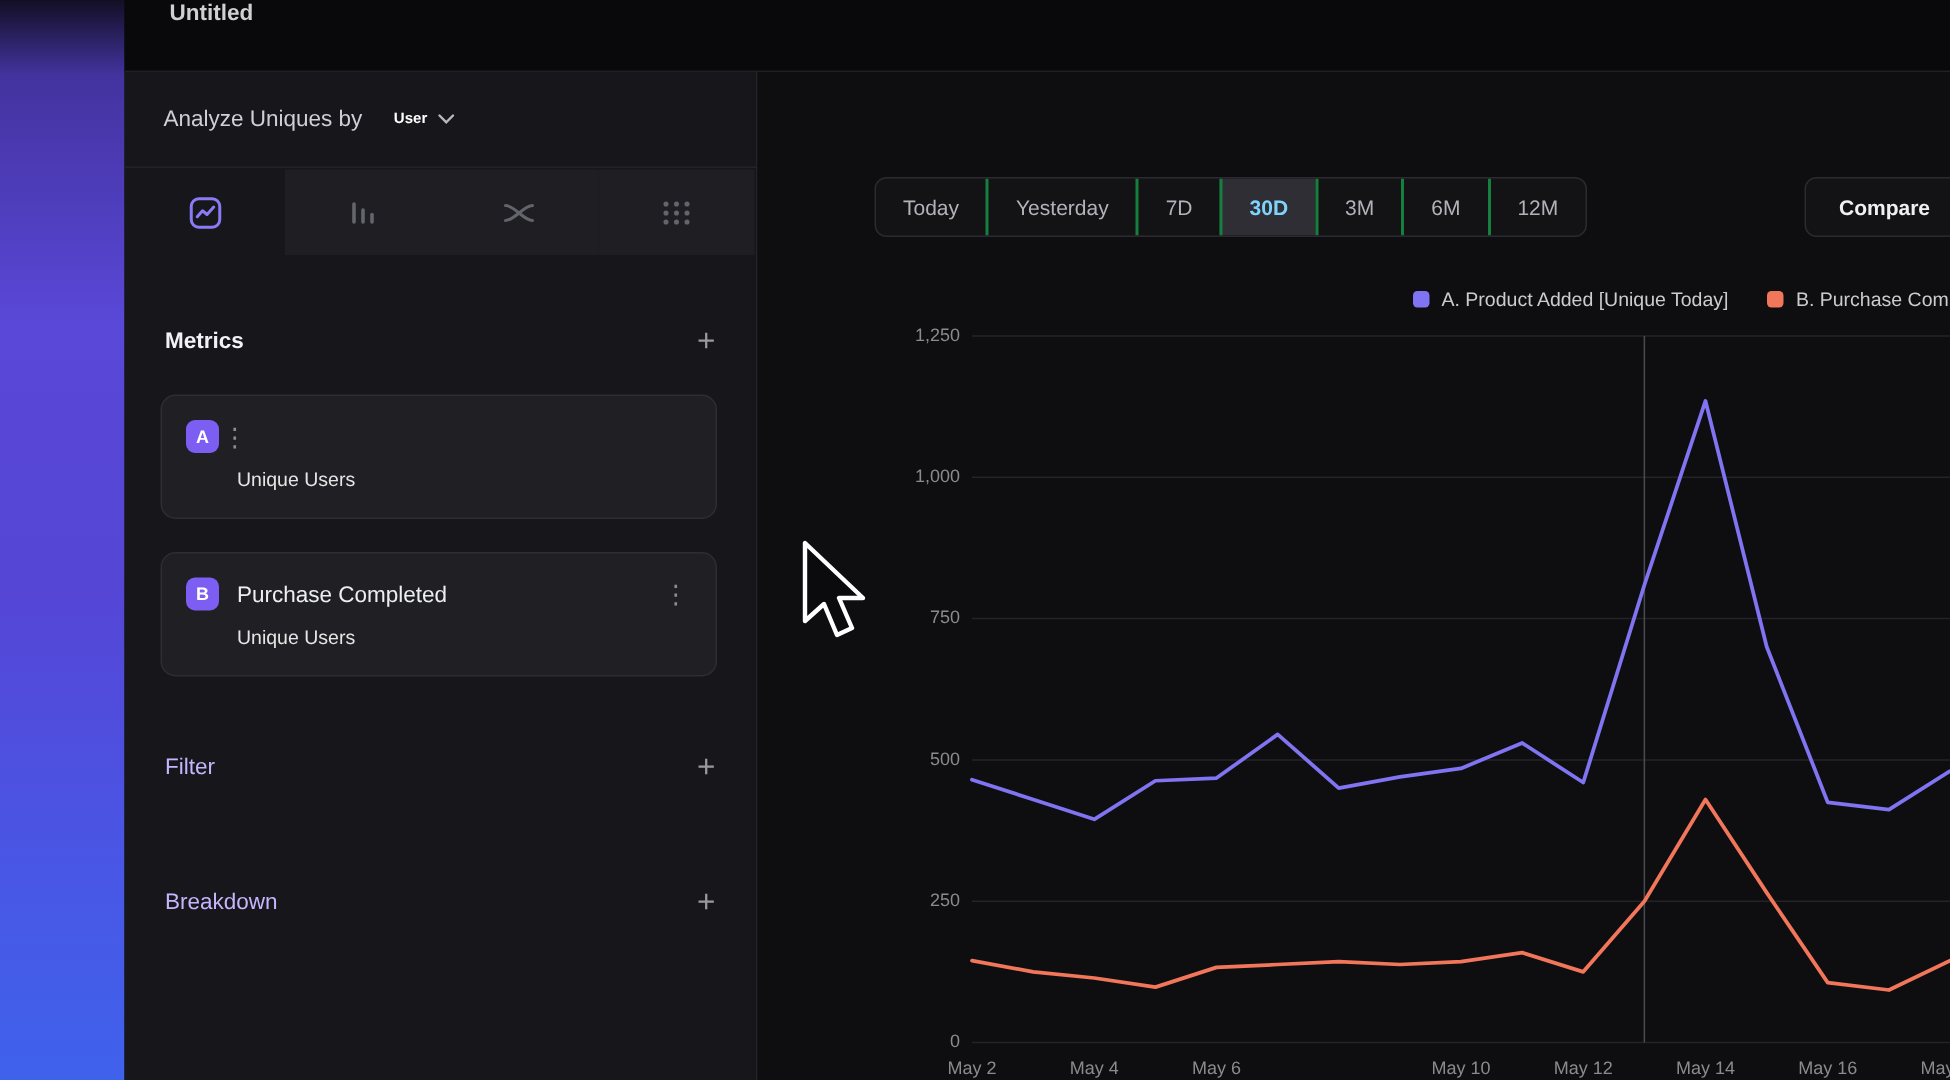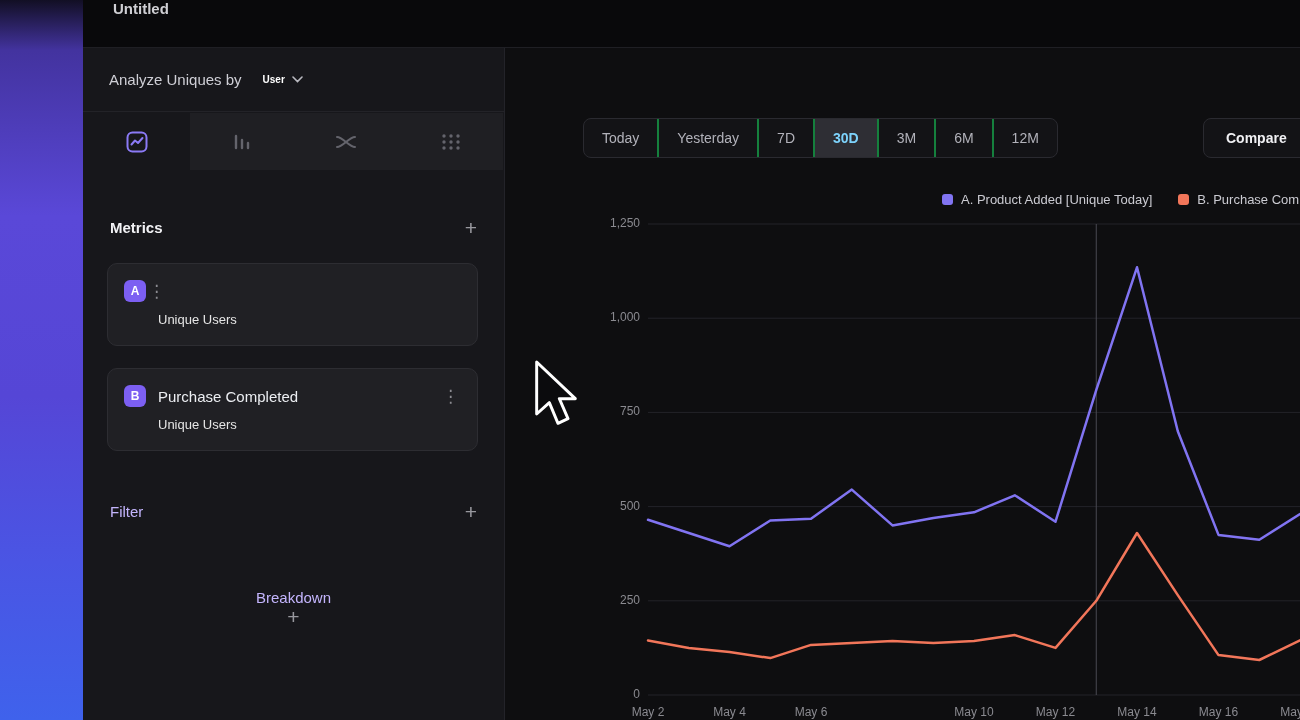--- a/index.html
+++ b/index.html
@@ -28,21 +28,21 @@
 
   .tabstrip { position:absolute; top:65px; left:2px; right:1px; height:57px; display:flex; }
   .tab { flex:1; display:flex; align-items:center; justify-content:center; background:transparent;
     border:none; cursor:pointer; }
   .tab.inactive { background:#1f1f23; }
 
   .section-head { position:absolute; left:27px; right:27px; height:24px; display:flex;
     justify-content:space-between; align-items:center; }
   .head-metrics { top:167px; }
   .head-filter { top:451px; }
-  .head-breakdown { top:541px;flex-direction:column; }
+  .head-breakdown { top:541px; }
   .head-title { font-size:15px; font-weight:700; color:#f2f2f5; }
   .head-title.dim { color:#c4b5fd; font-weight:400; }
   .plus-btn { background:none; border:none; cursor:pointer; color:#98989e; font-size:21px;
     font-weight:300; line-height:1; font-family:inherit; }
 
   .card { position:absolute; left:24px; right:26px; border-radius:10px; background:#202024;
     border:1px solid #2d2d32; padding:16px 16px 18px; }
   .card-a { top:215px; }
   .card-b { top:320px; }
   .card-row { display:flex; align-items:center; }

